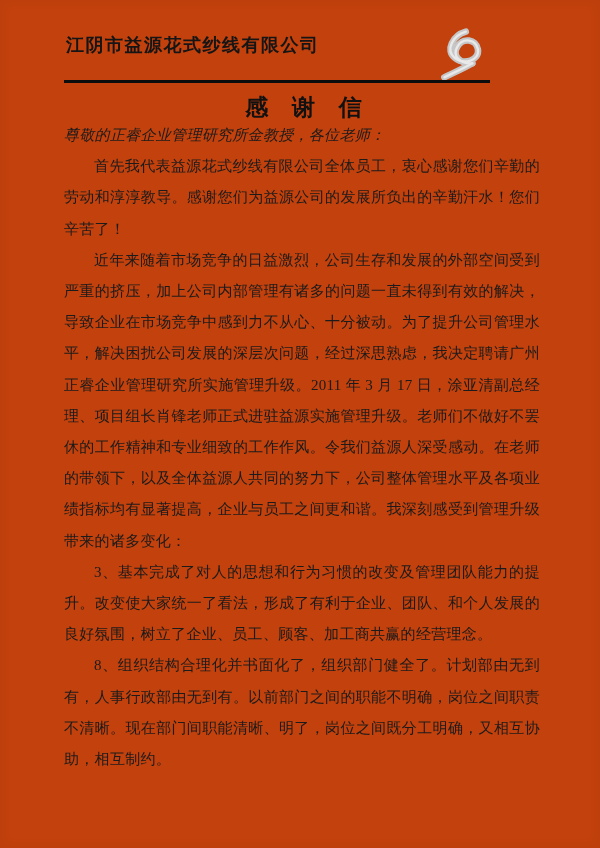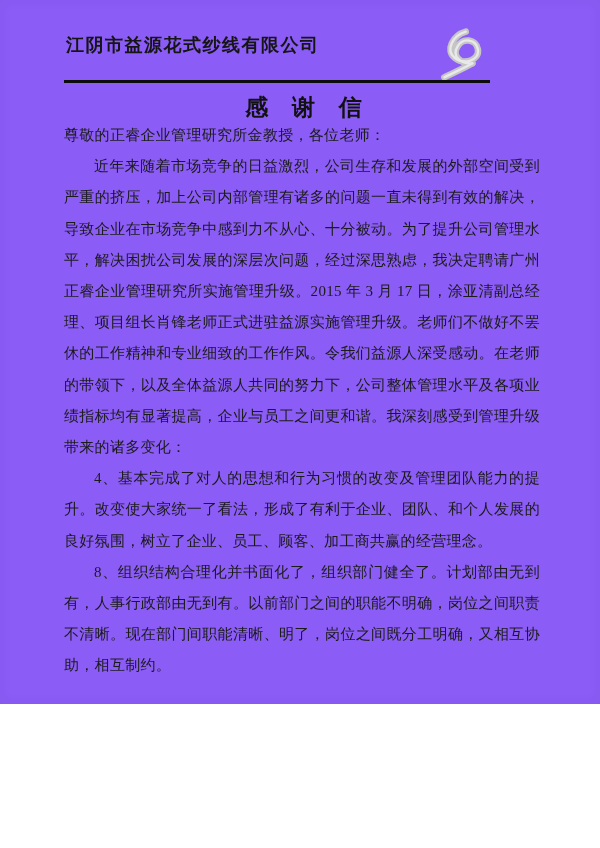--- a/index.html
+++ b/index.html
@@ -1,20 +1,20 @@
 <!DOCTYPE html>
 <html><head>
 <meta charset="utf-8">
 <style>
   html, body { margin: 0; padding: 0; background: #ffffff; }
   .page {
     position: relative;
     width: 600px;
-    height: 704px;
-    background: #8b5cf6;
+    height: 848px;
+    background: #c2410c;
     overflow: hidden;
     font-family: "Liberation Serif", "DejaVu Serif", serif;
     color: #1b1b1b;
     box-shadow: inset 0 0 14px rgba(0,0,0,0.04);
   }
   .company {
     position: absolute;
     left: 66px;
     top: 33px;
     font-size: 18px;
@@ -56,21 +56,21 @@
     left: 64px;
     top: 120px;
     width: 476px;
     font-size: 15px;
     line-height: 31.2px;
     letter-spacing: 0.3px;
     text-align: justify;
     color: #1b1b1b;
   }
   .letter-body p { margin: 0; text-indent: 2em; }
-  .letter-body p.no-indent { text-indent: 0; }
+  .letter-body p.no-indent { text-indent: 0; font-style: italic; }
 </style>
 </head>
 <body>
 
 <div class="page">
 
   <header>
     <div class="company">江阴市益源花式纱线有限公司</div>
 
     <svg class="logo" viewBox="0 0 56 60" aria-hidden="true">
@@ -80,18 +80,19 @@
       <path d="M38,40 C30,45 18,50 8,55" fill="none" stroke="#e9e9e9" stroke-width="2.5" stroke-linecap="round"></path>
     </svg>
 
     <div class="rule"></div>
   </header>
 
   <h1 class="title">感 谢 信</h1>
 
   <main class="letter-body">
     <p class="no-indent">尊敬的正睿企业管理研究所金教授，各位老师：</p>
-    <p>近年来随着市场竞争的日益激烈，公司生存和发展的外部空间受到严重的挤压，加上公司内部管理有诸多的问题一直未得到有效的解决，导致企业在市场竞争中感到力不从心、十分被动。为了提升公司管理水平，解决困扰公司发展的深层次问题，经过深思熟虑，我决定聘请广州正睿企业管理研究所实施管理升级。2015 年 3 月 17 日，涂亚清副总经理、项目组长肖锋老师正式进驻益源实施管理升级。老师们不做好不罢休的工作精神和专业细致的工作作风。令我们益源人深受感动。在老师的带领下，以及全体益源人共同的努力下，公司整体管理水平及各项业绩指标均有显著提高，企业与员工之间更和谐。我深刻感受到管理升级带来的诸多变化：</p>
-    <p>4、基本完成了对人的思想和行为习惯的改变及管理团队能力的提升。改变使大家统一了看法，形成了有利于企业、团队、和个人发展的良好氛围，树立了企业、员工、顾客、加工商共赢的经营理念。</p>
+    <p>首先我代表益源花式纱线有限公司全体员工，衷心感谢您们辛勤的劳动和淳淳教导。感谢您们为益源公司的发展所负出的辛勤汗水！您们辛苦了！</p>
+    <p>近年来随着市场竞争的日益激烈，公司生存和发展的外部空间受到严重的挤压，加上公司内部管理有诸多的问题一直未得到有效的解决，导致企业在市场竞争中感到力不从心、十分被动。为了提升公司管理水平，解决困扰公司发展的深层次问题，经过深思熟虑，我决定聘请广州正睿企业管理研究所实施管理升级。2011 年 3 月 17 日，涂亚清副总经理、项目组长肖锋老师正式进驻益源实施管理升级。老师们不做好不罢休的工作精神和专业细致的工作作风。令我们益源人深受感动。在老师的带领下，以及全体益源人共同的努力下，公司整体管理水平及各项业绩指标均有显著提高，企业与员工之间更和谐。我深刻感受到管理升级带来的诸多变化：</p>
+    <p>3、基本完成了对人的思想和行为习惯的改变及管理团队能力的提升。改变使大家统一了看法，形成了有利于企业、团队、和个人发展的良好氛围，树立了企业、员工、顾客、加工商共赢的经营理念。</p>
     <p>8、组织结构合理化并书面化了，组织部门健全了。计划部由无到有，人事行政部由无到有。以前部门之间的职能不明确，岗位之间职责不清晰。现在部门间职能清晰、明了，岗位之间既分工明确，又相互协助，相互制约。</p>
   </main>
 
 </div>
 
 </body></html>

